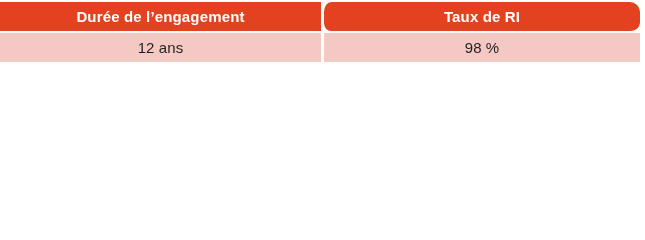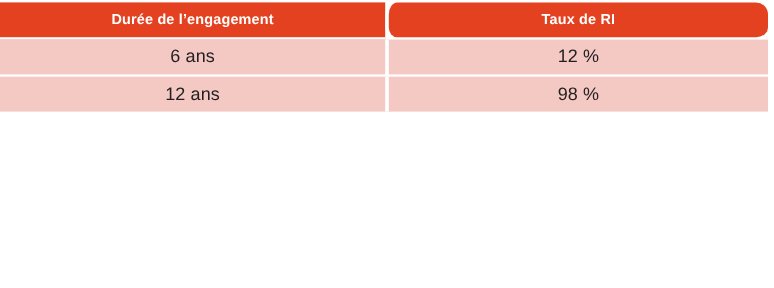--- a/index.html
+++ b/index.html
@@ -33,21 +33,21 @@
     padding: 0;
     margin: 0;
   }
   .col-left  { width: 321px; }
   .col-right { width: 319px; }
 
   thead th {
     height: 29px;
     background: #e3411f;
     color: #ffffff;
-    font-size: 12px;
+    font-size: 15px;
     font-weight: bold;
     letter-spacing: 0.15px;
     line-height: 29px;
   }
   thead th.cell-right {
     border-left: 3px solid #ffffff;
     border-radius: 10px;
   }
   thead tr th {
     border-bottom: 2px solid #ffffff;
@@ -78,22 +78,18 @@
       <col class="col-right">
     </colgroup>
     <thead>
       <tr>
         <th class="cell-left">Durée de l’engagement</th>
         <th class="cell-right">Taux de RI</th>
       </tr>
     </thead>
     <tbody>
       <tr class="row-dark">
-        <td class="cell-left">6 ans</td>
-        <td class="cell-right">12 %</td>
-      </tr>
-      <tr class="row-dark">
         <td class="cell-left">12 ans</td>
         <td class="cell-right">98 %</td>
       </tr>
     </tbody>
   </table>
 </div>
 
 </body></html>

